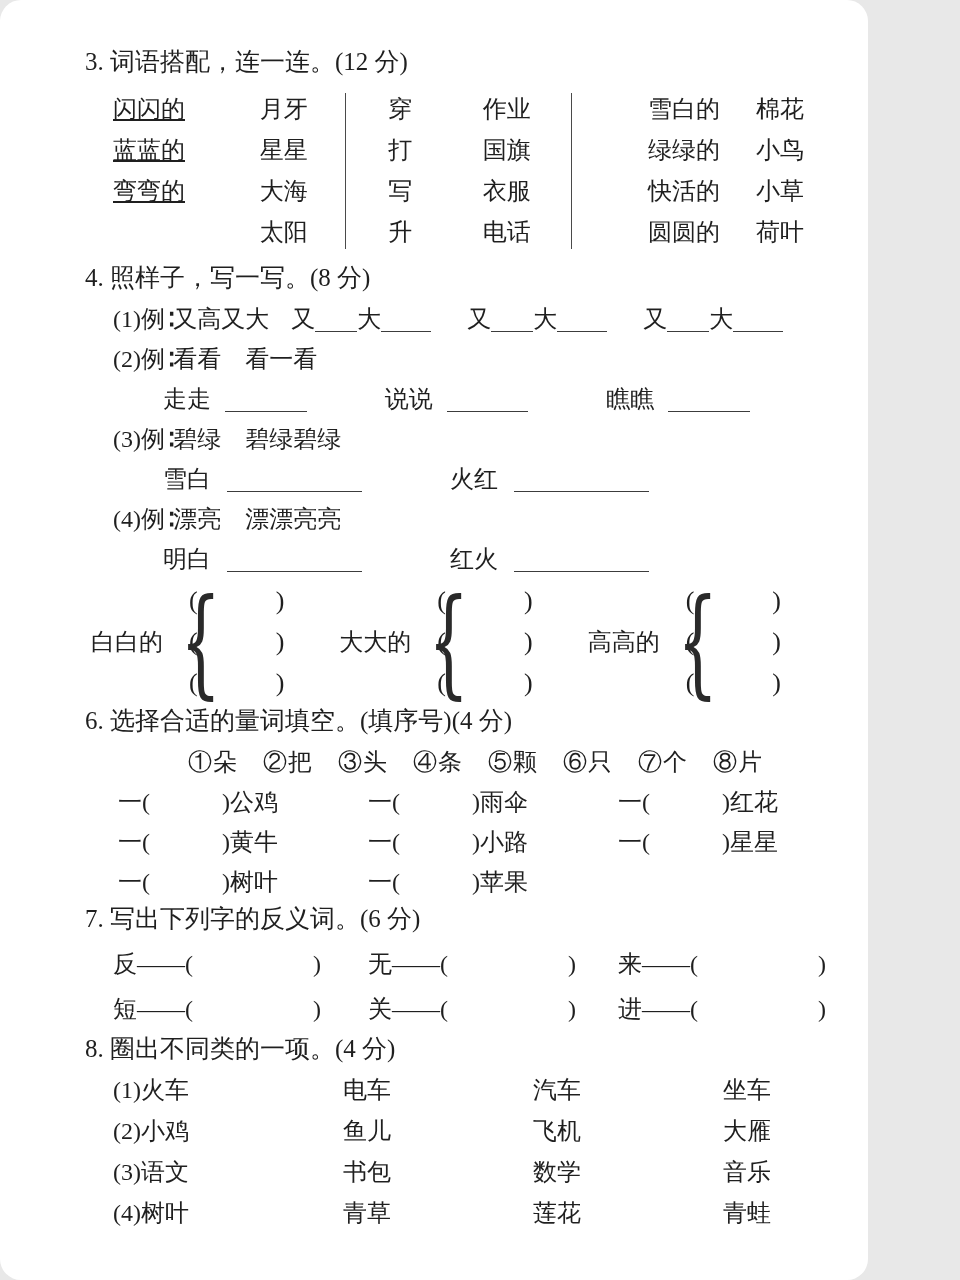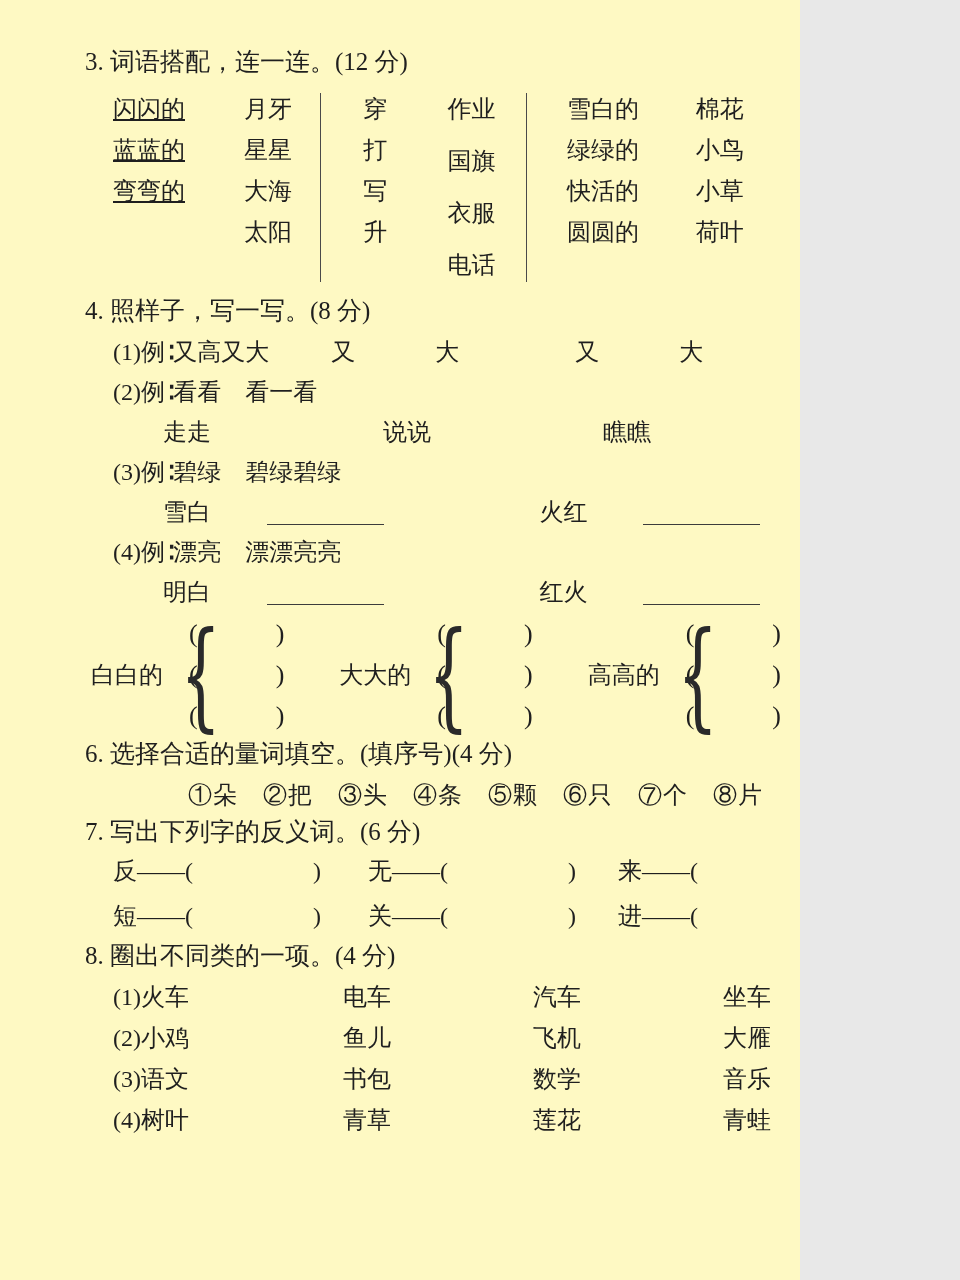--- a/index.html
+++ b/index.html
@@ -1,41 +1,42 @@
 <!DOCTYPE html>
 <html><head>
 <meta charset="utf-8">
 <style>
   * { margin:0; padding:0; box-sizing:border-box; }
   html,body { width:960px; }
   body { background:#e8e8e8; }
   .page {
-    position:relative; width:800px; height:1280px; overflow:hidden;
-    background:#fef9c3; color:#1f1f1f;
+    position:relative; width:868px; height:1280px; overflow:hidden;
+    background:#ffffff; color:#1f1f1f;
     font-family:"Liberation Serif","DejaVu Serif",serif;
     font-size:24px;
+    border-radius:21px;
   }
   .content { padding:45px 40px 0 85px; }
   .qtitle { font-size:25px; font-weight:normal; line-height:34px; }
   .q3 .qtitle { margin-bottom:10px; }
 
   
   .match-table { display:flex; align-items:stretch; padding-left:28px; margin-bottom:8px; }
   .mcol { display:flex; flex-direction:column; }
   .mcell { line-height:41px; height:41px; white-space:nowrap; }
   .w1 { width:163px;text-decoration:underline; } .w2 { width:95px; }
   .w3 { width:105px; padding-left:42px; box-sizing:content-box; }
-  .w4 { width:98px;gap:11px; }
-  .w5 { width:160px; padding-left:40px; box-sizing:content-box; }
+  .w4 { width:98px; }
+  .w5 { width:160px; padding-left:40px; box-sizing:content-box;align-items:center; }
   .w6 { width:80px; }
   .vdiv { width:1px; background:#4a4a4a; margin:4px 0; }
 
   
   .q4 .qtitle { margin-bottom:4px; }
-  .qline { height:40px; display:flex; align-items:center; white-space:nowrap;gap:40px; }
+  .qline { height:40px; display:flex; align-items:center; white-space:nowrap; }
   .indent1 { padding-left:28px; }
   .indent2 { padding-left:78px; }
   .blank { display:inline-block; border-bottom:1.5px solid #3c3c3c; height:26px; vertical-align:-4px; }
   .b42 { width:42px; } .b50 { width:50px; margin-right:36px; }
   .b100 { width:100px; margin-left:14px; margin-right:78px; }
   .b135 { width:135px; margin-left:16px; }
   .gap90 { display:inline-block; width:88px; }
   .lblgap { margin-right:22px; }
 
   
@@ -52,21 +53,21 @@
   .q5parens { display:flex; flex-direction:column; }
   .q5paren { font-size:26px; line-height:41px; white-space:pre; }
 
   
   .q6 .qtitle { margin-bottom:4px; }
   .q6options { height:40px; line-height:40px; padding-left:103px; letter-spacing:1px; white-space:pre; }
   .q6grid { display:grid; grid-template-columns:250px 250px auto; padding-left:33px; }
   .q6grid span { height:40px; line-height:40px; white-space:pre; }
 
   
-  .q7 .qtitle { }
+  .q7 .qtitle { margin-bottom:6px; }
   .q7grid { display:grid; grid-template-columns:255px 250px auto; padding-left:28px; }
   .q7grid span { height:45px; line-height:45px; white-space:pre; }
 
   
   .q8 .qtitle { margin-bottom:4px; }
   .q8grid { display:grid; grid-template-columns:230px 190px 190px auto; padding-left:28px; }
   .q8grid span { height:41px; line-height:41px; white-space:nowrap; }
 
   
   .watermark {
@@ -206,20 +207,31 @@
             <span class="q5paren">(　　　)</span>
             <span class="q5paren">(　　　)</span>
           </div>
         </div>
       </div>
     </section>
 
     <section class="q6">
       <h3 class="qtitle">6. 选择合适的量词填空。(填序号)(4 分)</h3>
       <div class="q6options">①朵　②把　③头　④条　⑤颗　⑥只　⑦个　⑧片</div>
+      <div class="q6grid">
+        <span>一(　　　)公鸡</span>
+        <span>一(　　　)雨伞</span>
+        <span>一(　　　)红花</span>
+        <span>一(　　　)黄牛</span>
+        <span>一(　　　)小路</span>
+        <span>一(　　　)星星</span>
+        <span>一(　　　)树叶</span>
+        <span>一(　　　)苹果</span>
+        <span></span>
+      </div>
     </section>
 
     <section class="q7">
       <h3 class="qtitle">7. 写出下列字的反义词。(6 分)</h3>
       <div class="q7grid">
         <span>反——(　　　　　)</span>
         <span>无——(　　　　　)</span>
         <span>来——(　　　　　)</span>
         <span>短——(　　　　　)</span>
         <span>关——(　　　　　)</span>

